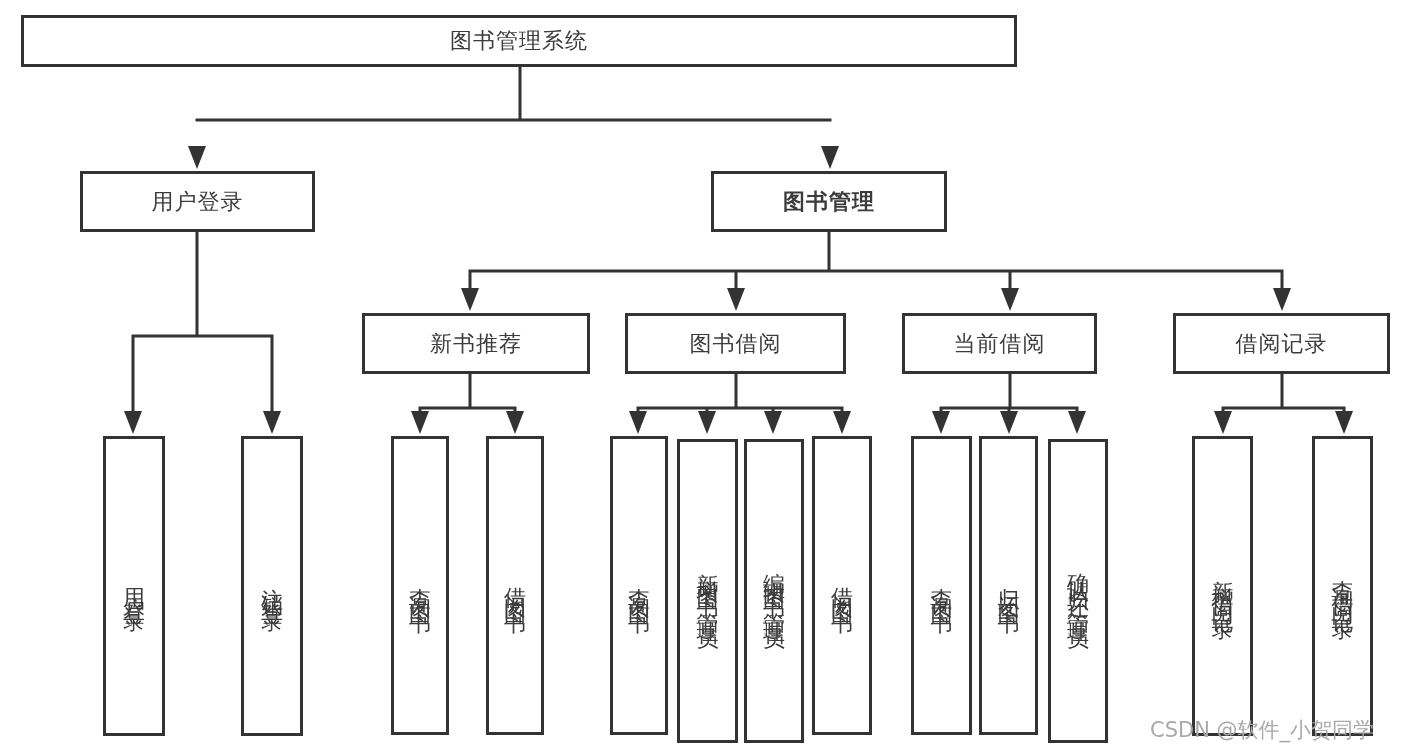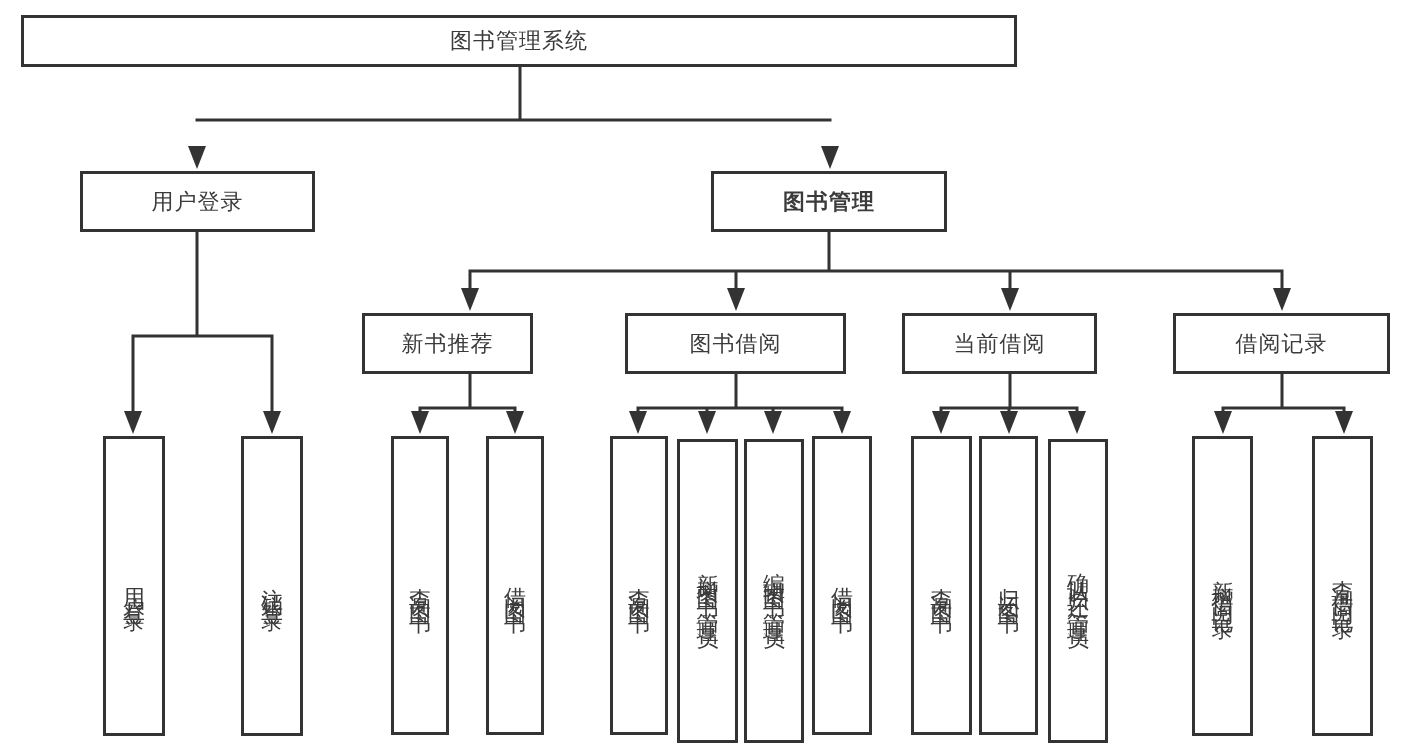--- a/index.html
+++ b/index.html
@@ -88,21 +88,21 @@
       <polygon points="1214,411 1232,411 1223,434"></polygon>
       <polygon points="1335,411 1353,411 1344,434"></polygon>
     </g>
   </svg>
 
   <div class="node node-h" style="left:21px;top:15px;width:996px;height:52px;">图书管理系统</div>
 
   <div class="node node-h" style="left:80px;top:171px;width:235px;height:61px;">用户登录</div>
   <div class="node node-h" style="left:711px;top:171px;width:236px;height:61px;font-weight:bold;">图书管理</div>
 
-  <div class="node node-h" style="left:362px;top:313px;width:171px;height:61px;">新书推荐</div>
+  <div class="node node-h" style="left:362px;top:313px;width:228px;height:61px;">新书推荐</div>
   <div class="node node-h" style="left:625px;top:313px;width:221px;height:61px;">图书借阅</div>
   <div class="node node-h" style="left:902px;top:313px;width:195px;height:61px;">当前借阅</div>
   <div class="node node-h" style="left:1173px;top:313px;width:217px;height:61px;">借阅记录</div>
 
   <div class="node node-v" style="left:103px;top:436px;width:62px;height:300px;">
     <span>用户登录</span>
   </div>
   <div class="node node-v" style="left:241px;top:436px;width:62px;height:300px;">
     <span>注销登录</span>
   </div>
@@ -137,14 +137,15 @@
     <span>确认归还（管理员）</span>
   </div>
 
   <div class="node node-v" style="left:1192px;top:436px;width:61px;height:300px;">
     <span>新增借阅记录</span>
   </div>
   <div class="node node-v" style="left:1312px;top:436px;width:61px;height:300px;">
     <span>查询借阅记录</span>
   </div>
 
+  <div class="watermark">CSDN @软件_小贺同学</div>
 
 </div>
 
 </body></html>

